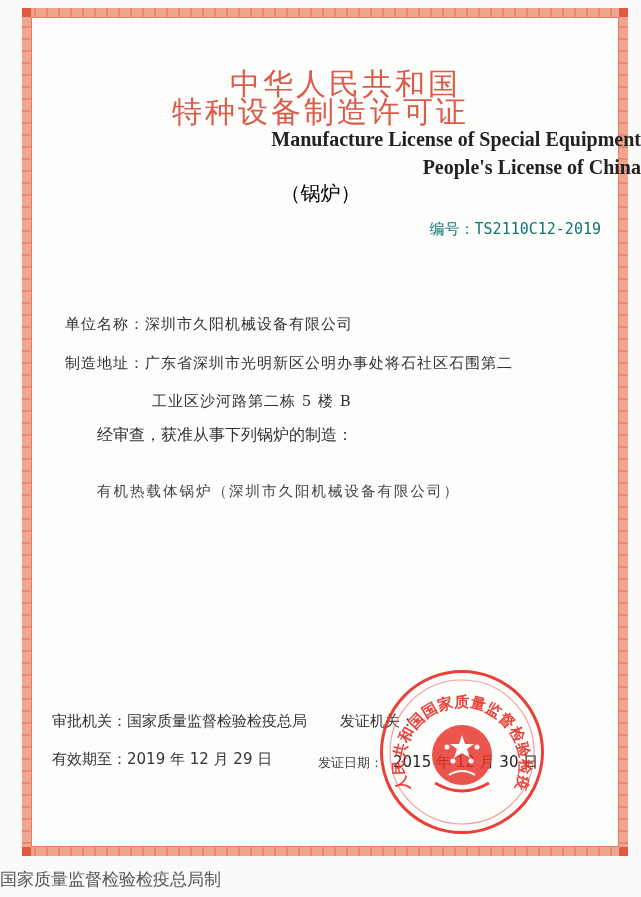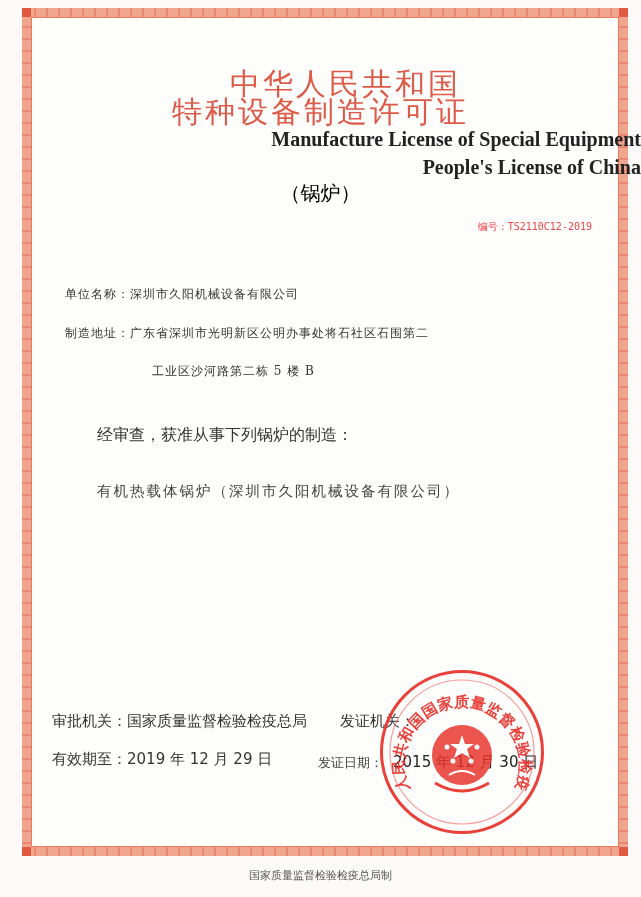--- a/index.html
+++ b/index.html
@@ -44,26 +44,26 @@
     font-family: "Liberation Serif", serif; font-weight: bold;
     font-size: 20px; color: #222;
   }
   .e1 { top: 128px; }
   .e2 { top: 156px; }
   .subtitle {
     position: absolute; left: 0; width: 100%; text-align: center; top: 180px;
     font-family: "DejaVu Sans", sans-serif; font-size: 20px; color: #000000;
   }
   .serial {
-    position: absolute; right: 49px; top: 220px;
-    font-family: "DejaVu Sans Mono", monospace; font-size: 10px; color: #ef4444;
+    position: absolute; right: 40px; top: 220px;
+    font-family: "DejaVu Sans Mono", monospace; font-size: 15px; color: #0f766e;
   }
   .field {
-    position: absolute; font-size: 12px; color: #333;
-    font-family: "DejaVu Serif", serif; letter-spacing: 1px;
+    position: absolute; font-size: 15px; color: #333;
+    font-family: "DejaVu Serif", serif; letter-spacing: 1px; margin-top: 29px;
   }
   .f-name { left: 65px; top: 286px; }
   .f-addr1 { left: 65px; top: 325px; }
   .f-addr2 { left: 152px; top: 363px; }
   .approval { position: absolute; left: 97px; top: 425px; font-size: 16px;
     font-family: "DejaVu Sans", sans-serif; color: #333; }
   .scope { position: absolute; left: 97px; top: 482px; font-size: 14.5px;
     font-family: "DejaVu Sans", sans-serif; color: #444; letter-spacing: 2px; }
   .bottom { position: absolute; font-size: 15px; color: #333;
     font-family: "DejaVu Sans", sans-serif; }
@@ -75,22 +75,22 @@
   .b-date .val { margin-left: 10px; color: #222; }
 
   .stamp {
     position: absolute; left: 380px; top: 670px; width: 164px; height: 164px;
     border-radius: 50%; border: 3px solid #e8312a;
     box-sizing: border-box; opacity: 0.92; pointer-events: none;
   }
   .stamp svg { position: absolute; inset: 0; }
 
   .footer {
-    position: absolute; left: 0; width: 100%; top: 868px; text-align: center;
-    font-family: "DejaVu Sans", sans-serif; font-size: 11px; color: #555;
+    position: absolute; left: 0; width: 100%; top: 868px; text-align: left;
+    font-family: "DejaVu Sans", sans-serif; font-size: 17px; color: #555;
   }
 </style>
 </head>
 <body>
 
 <div class="cert">
   <span class="corner c-tl"></span>
   <span class="corner c-tr"></span>
   <span class="corner c-bl"></span>
   <span class="corner c-br"></span>

